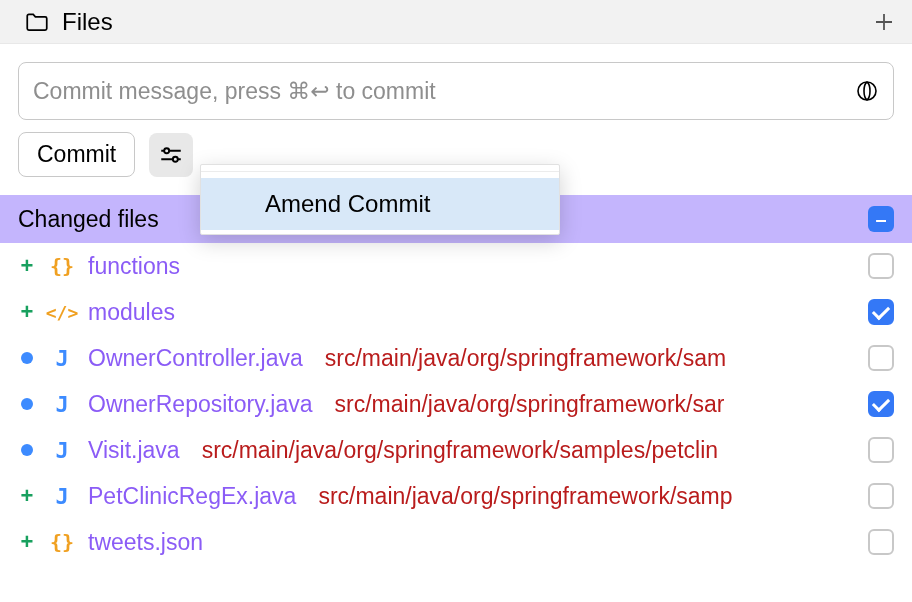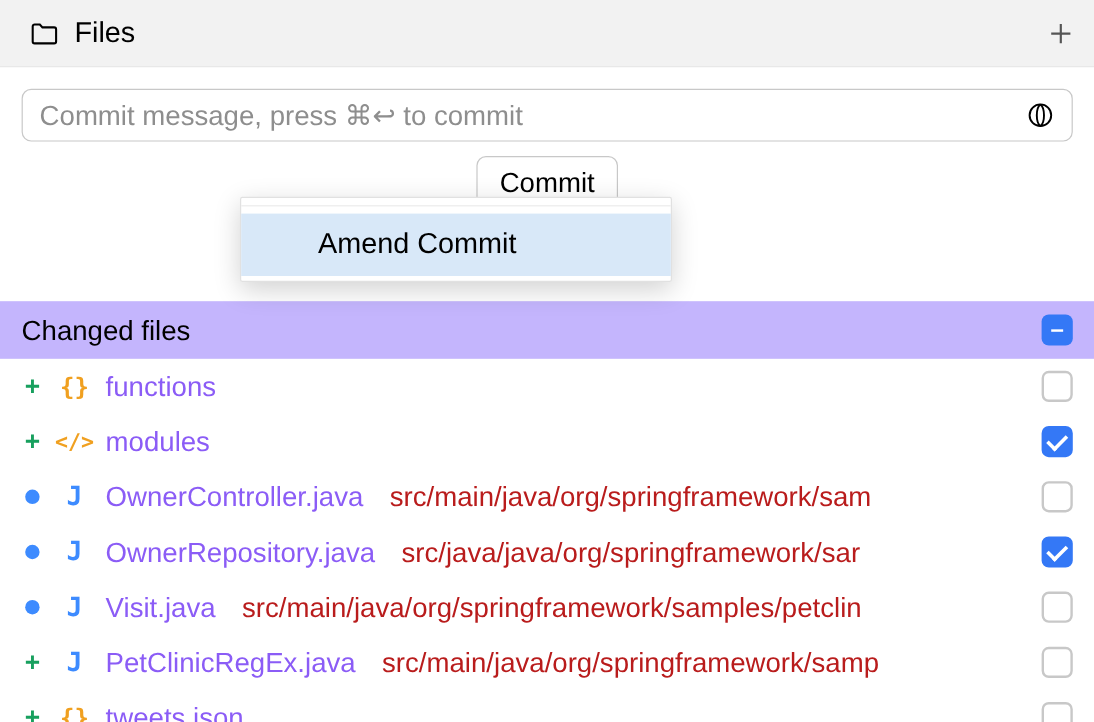--- a/index.html
+++ b/index.html
@@ -1,35 +1,35 @@
 <!DOCTYPE html>
 <html><head>
 <meta charset="utf-8">
 <style>
   * { box-sizing: border-box; margin: 0; padding: 0; }
   html, body { width: 912px; height: 602px; font-family: -apple-system, "Segoe UI", sans-serif; background: #fff; overflow: hidden; }
   body { font-size: 22px; color: #000; }
 
   
-  .tabbar { display: flex; align-items: stretch; height: 56px; background: #f2f2f2; border-bottom: 1px solid #e8e8e8; position: relative; }
+  .tabbar { display: flex; align-items: stretch; height: 44px; background: #f2f2f2; border-bottom: 1px solid #e8e8e8; position: relative; }
   .tab { display: flex; align-items: center; gap: 12px; padding: 0 24px; cursor: pointer; color: #000; }
   .tab.active { background: #fff; border-right: 1px solid #e8e8e8; }
   .tab-icon { width: 26px; height: 26px; display: inline-flex; align-items: center; justify-content: center; }
   .tab-label { font-size: 24px; }
   .tabbar-plus { position: absolute; right: 16px; top: 0; bottom: 0; display: flex; align-items: center; color: #555; font-size: 28px; cursor: pointer; }
 
   
   .commit-row { padding: 18px 18px 12px 18px; }
-  .commit-input-wrap { display: flex; align-items: center; height: 44px; border: 1px solid #c8c8c8; border-radius: 8px; padding: 0 14px; background: #fff; }
+  .commit-input-wrap { display: flex; align-items: center; height: 58px; border: 1px solid #c8c8c8; border-radius: 8px; padding: 0 14px; background: #fff; }
   .commit-input { flex: 1; border: none; outline: none; font-size: 23px; color: #000; background: transparent; }
   .commit-input::placeholder { color: #8e8e8e; }
   .commit-circ { color: #000; display: inline-flex; }
 
   
-  .btn-row { display: flex; align-items: center; gap: 14px; padding: 0 18px 18px 18px; flex-direction: column; }
+  .btn-row { display: flex; align-items: center; gap: 14px; padding: 0 18px 18px 18px; }
   .commit-btn { font-size: 23px; padding: 8px 18px; border: 1px solid #c8c8c8; border-radius: 8px; background: #fff; cursor: pointer; }
   .settings-btn { width: 44px; height: 44px; border: none; border-radius: 8px; background: #e8e8e8; display: inline-flex; align-items: center; justify-content: center; cursor: pointer; }
 
   
   .changed-header { display: flex; align-items: center; height: 48px; background: #c4b5fd; padding: 0 18px; font-size: 23px; }
   .changed-header .spacer { flex: 1; }
   .header-check { width: 26px; height: 26px; border-radius: 6px; background: #3478f6; color: #fff; display: inline-flex; align-items: center; justify-content: center; font-weight: 700; font-size: 20px; }
 
   
   .file-list { }
@@ -145,21 +145,21 @@
       <span class="row-check"></span>
     </div>
     <div class="file-row">
       <span class="status-slot">
         <span class="status-dot"></span>
       </span>
       <span class="file-icon">
         <span class="java-icon">J</span>
       </span>
       <span class="file-name">OwnerRepository.java</span>
-      <span class="file-path">src/java/java/org/springframework/sar</span>
+      <span class="file-path">src/main/java/org/springframework/sar</span>
       <span class="row-spacer"></span>
       <span class="row-check checked"></span>
     </div>
     <div class="file-row">
       <span class="status-slot">
         <span class="status-dot"></span>
       </span>
       <span class="file-icon">
         <span class="java-icon">J</span>
       </span>

